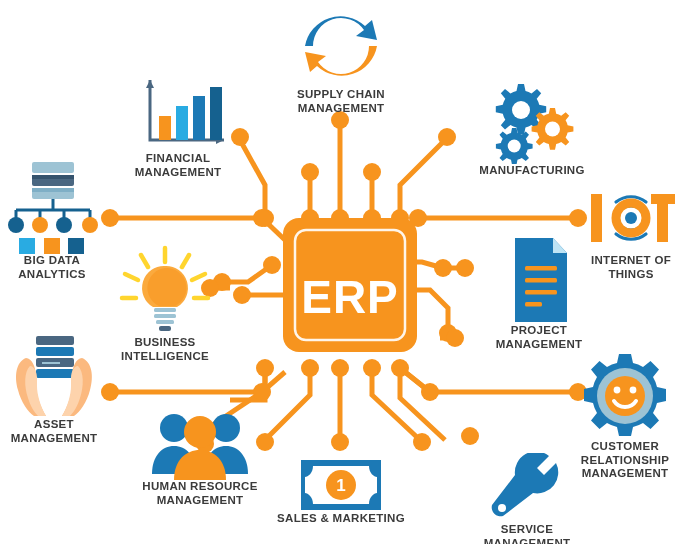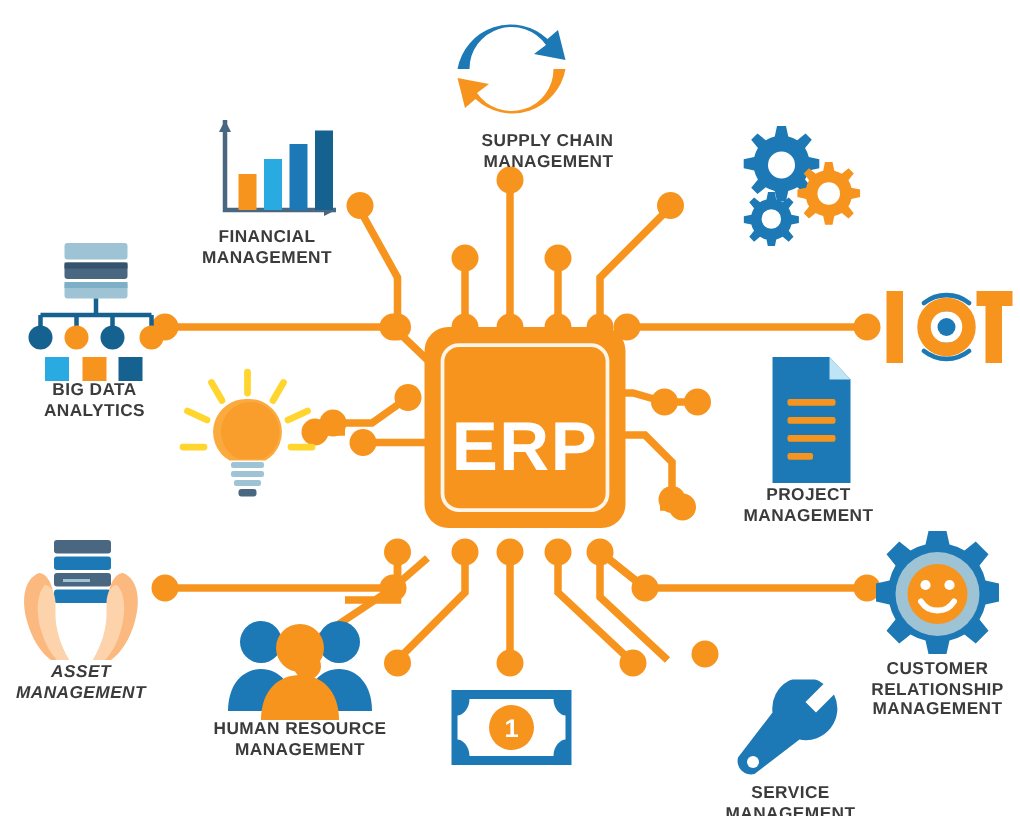--- a/index.html
+++ b/index.html
@@ -117,21 +117,21 @@
       <circle cx="470" cy="436" r="9"></circle>
     </g>
 
     <g>
       <rect x="283" y="218" width="134" height="134" rx="16" ry="16" fill="#F7941E"></rect>
       <rect x="295" y="230" width="110" height="110" rx="11" ry="11" fill="none" stroke="#FFFFFF" stroke-width="2.5" opacity="0.9"></rect>
       <text x="350" y="301" class="chip-text" text-anchor="middle" dominant-baseline="middle">ERP</text>
     </g>
   </svg>
 
-  <div class="node" style="left:273px;top:2px;width:136px;text-align:right;">
+  <div class="node" style="left:273px;top:2px;width:136px;">
     <svg class="icon" width="96" height="86" viewBox="0 0 96 86">
       <path d="M20 44 A28 28 0 0 1 71 28 L63 34 L84 38 L79 18 L72 24
                A36 36 0 0 0 12 44 Z" fill="#1C79B5"></path>
       <path d="M76 44 A28 28 0 0 1 25 60 L33 54 L12 50 L17 70 L24 64
                A36 36 0 0 0 84 44 Z" fill="#F7941E"></path>
     </svg>
     <div class="label">SUPPLY CHAIN
 MANAGEMENT</div>
   </div>
 
@@ -172,23 +172,24 @@
       <g fill="#1C79B5">
         <path d="M34 50 l4.5 0 1 5 a14 14 0 0 1 4.3 1.8 l4-3.2 3.2 3.2 -3.2 4
                  a14 14 0 0 1 1.8 4.3 l5 1 0 4.5 -5 1 a14 14 0 0 1 -1.8 4.3
                  l3.2 4 -3.2 3.2 -4-3.2 a14 14 0 0 1 -4.3 1.8 l-1 5 -4.5 0
                  -1-5 a14 14 0 0 1 -4.3-1.8 l-4 3.2 -3.2-3.2 3.2-4
                  a14 14 0 0 1 -1.8-4.3 l-5-1 0-4.5 5-1 a14 14 0 0 1 1.8-4.3
                  l-3.2-4 3.2-3.2 4 3.2 a14 14 0 0 1 4.3-1.8 Z"></path>
         <circle cx="36.2" cy="68" r="6.5" fill="#ffffff"></circle>
       </g>
     </svg>
-  </div>
-
-  <div class="node" style="left:11px;top:158px;width:104px;">
+    <div class="label">MANUFACTURING</div>
+  </div>
+
+  <div class="node" style="left:0px;top:158px;width:104px;">
     <svg class="icon" width="92" height="96" viewBox="0 0 92 96">
       <g>
         <rect x="26" y="4" width="42" height="11" rx="2" fill="#9DC3D4"></rect>
         <rect x="26" y="17" width="42" height="11" rx="2" fill="#4A6781"></rect>
         <rect x="26" y="30" width="42" height="11" rx="2" fill="#9DC3D4"></rect>
         <rect x="26" y="17" width="42" height="4" fill="#35536d"></rect>
         <rect x="26" y="30" width="42" height="4" fill="#7FAFC6"></rect>
       </g>
       <g stroke="#15618F" stroke-width="3" fill="none">
         <path d="M47 41 L47 52"></path>
@@ -217,20 +218,22 @@
         <path d="M35 28 A17 17 0 0 1 57 28"></path>
         <path d="M35 44 A17 17 0 0 0 57 44"></path>
         <path d="M31 52 A24 24 0 0 0 61 52"></path>
       </g>
       <rect x="6" y="12" width="11" height="48" fill="#F7941E"></rect>
       <circle cx="46" cy="36" r="15" fill="none" stroke="#F7941E" stroke-width="9"></circle>
       <circle cx="46" cy="36" r="6" fill="#1C79B5"></circle>
       <rect x="66" y="12" width="24" height="10" fill="#F7941E"></rect>
       <rect x="72" y="12" width="11" height="48" fill="#F7941E"></rect>
     </svg>
+    <div class="label">INTERNET OF
+THINGS</div>
   </div>
 
   <div class="node" style="left:98px;top:244px;width:134px;">
     <svg class="icon" width="92" height="92" viewBox="0 0 92 92">
       <g stroke="#FFD52E" stroke-width="4.5" stroke-linecap="round">
         <path d="M46 4 L46 18"></path>
         <path d="M22 11 L29 23"></path>
         <path d="M70 11 L63 23"></path>
         <path d="M6 30 L19 36"></path>
         <path d="M86 30 L73 36"></path>
@@ -239,38 +242,40 @@
       </g>
       <path d="M46 22 A22 22 0 0 1 58 63 L34 63 A22 22 0 0 1 46 22 Z" fill="#FBAA3E"></path>
       <path d="M46 24 A20 20 0 0 1 56 62 L40 62 A20 20 0 0 1 46 24 Z" fill="#F7941E" opacity="0.55"></path>
       <g fill="#9DC3D4">
         <rect x="35" y="64" width="22" height="4" rx="1.5"></rect>
         <rect x="35" y="70" width="22" height="4" rx="1.5"></rect>
         <rect x="37" y="76" width="18" height="4" rx="1.5"></rect>
       </g>
       <rect x="40" y="82" width="12" height="5" rx="2" fill="#4A6781"></rect>
     </svg>
+    <div class="label">BUSINESS
+INTELLIGENCE</div>
   </div>
 
   <div class="node" style="left:470px;top:236px;width:138px;">
     <svg class="icon" width="72" height="88" viewBox="0 0 72 88">
       <path d="M12 2 L50 2 L64 17 L64 86 L12 86 Z" fill="#1C79B5"></path>
       <path d="M50 2 L64 17 L50 17 Z" fill="#BEE4F5"></path>
       <g fill="#F7941E">
         <rect x="22" y="30" width="32" height="4.5" rx="1.5"></rect>
         <rect x="22" y="42" width="32" height="4.5" rx="1.5"></rect>
         <rect x="22" y="54" width="32" height="4.5" rx="1.5"></rect>
         <rect x="22" y="66" width="17" height="4.5" rx="1.5"></rect>
       </g>
     </svg>
     <div class="label">PROJECT
 MANAGEMENT</div>
   </div>
 
-  <div class="node" style="left:0px;top:356px;width:108px;font-style:italic;">
+  <div class="node" style="left:0px;top:332px;width:108px;">
     <svg class="icon" width="92" height="86" viewBox="0 0 92 86">
       <g>
         <rect x="28" y="4" width="38" height="9" rx="2" fill="#4A6781"></rect>
         <rect x="28" y="15" width="38" height="9" rx="2" fill="#1C79B5"></rect>
         <rect x="28" y="26" width="38" height="9" rx="2" fill="#4A6781"></rect>
         <rect x="28" y="37" width="38" height="9" rx="2" fill="#1C79B5"></rect>
         <rect x="34" y="30" width="18" height="2" fill="#9DC3D4"></rect>
       </g>
       <path d="M18 26 C8 30 6 44 10 58 C13 70 20 80 26 84 L38 84
                C32 74 28 62 28 54 L28 44 C28 36 24 26 18 26 Z" fill="#FBB97F"></path>
@@ -320,20 +325,21 @@
   </div>
 
   <div class="node" style="left:272px;top:458px;width:138px;">
     <svg class="icon" width="84" height="54" viewBox="0 0 84 54">
       <rect x="2" y="2" width="80" height="50" fill="#1C79B5"></rect>
       <path d="M14 8 L70 8 C70 15 75 19 78 19 L78 35 C75 35 70 39 70 46
                L14 46 C14 39 9 35 6 35 L6 19 C9 19 14 15 14 8 Z" fill="#ffffff"></path>
       <circle cx="42" cy="27" r="15" fill="#F7941E"></circle>
       <text x="42" y="33" text-anchor="middle" style="font-family:'Liberation Sans',sans-serif;font-size:17px;font-weight:bold;fill:#ffffff;">1</text>
     </svg>
+    <div class="label">SALES &amp; MARKETING</div>
   </div>
 
   <div class="node" style="left:456px;top:453px;width:142px;">
     <svg class="icon" width="76" height="70" viewBox="0 0 76 70">
       <path d="M60 3 L48 15 L55 22 L67 10 A21 21 0 0 1 44 40
                L14 63 A9 9 0 0 1 3 52 L26 22 A21 21 0 0 1 60 3 Z" fill="#1C79B5"></path>
       <circle cx="13" cy="55" r="4" fill="#ffffff"></circle>
     </svg>
     <div class="label">SERVICE
 MANAGEMENT</div>

